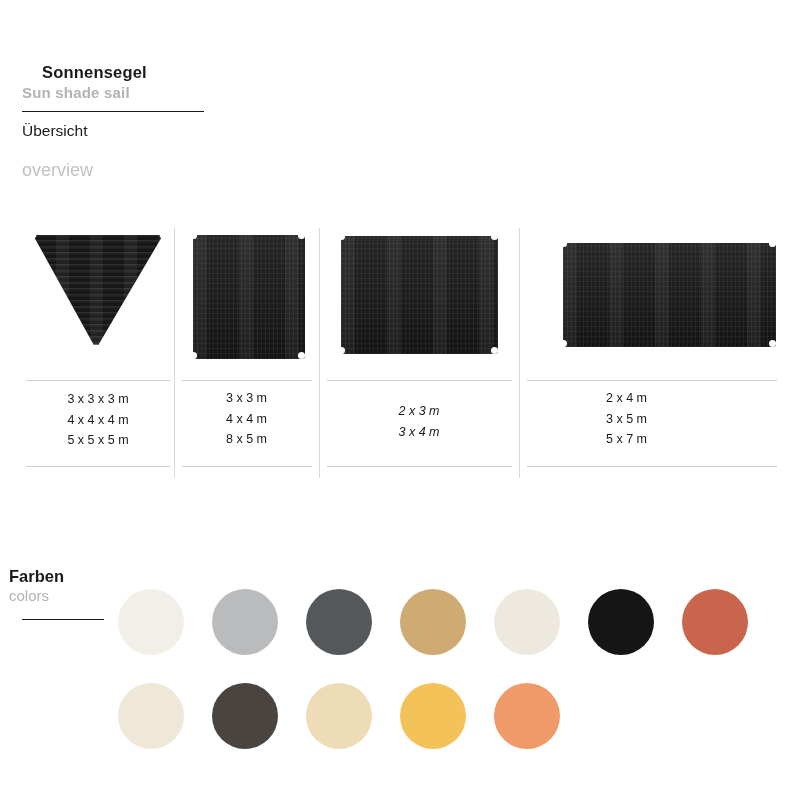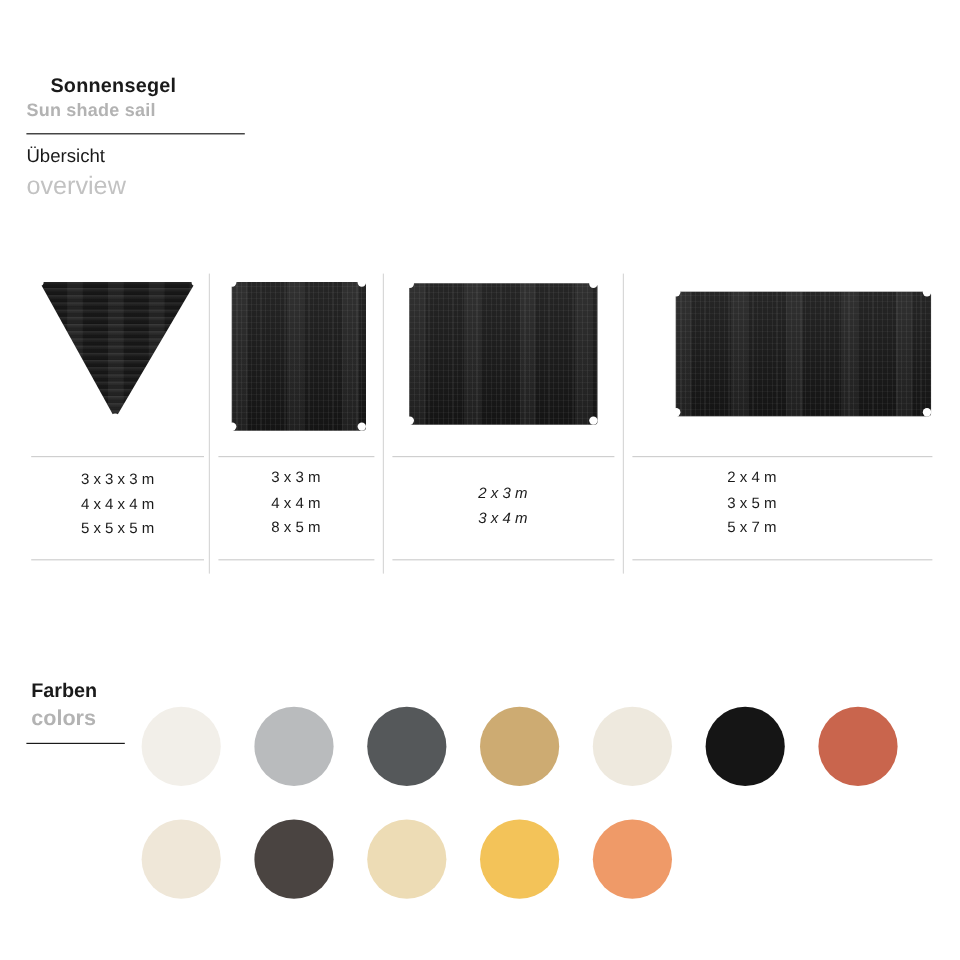--- a/index.html
+++ b/index.html
@@ -45,23 +45,24 @@
     background: #1a1a1a;
     margin-top: 9px;
     margin-bottom: 9px;
   }
   .sub-de {
     font-size: 15.5px;
     color: #1a1a1a;
     line-height: 1.3;
   }
   .sub-en {
-    font-size: 21px;
+    font-size: 18px;
     color: #c2c2c2;
     line-height: 1.3;
+    margin-top: 17px;
   }
 
   
   .shapes {
     position: absolute;
     left: 22px;
     top: 228px;
     width: 756px;
     height: 250px;
   }
@@ -116,33 +117,33 @@
     width: 100%;
     text-align: center;
     font-size: 12.5px;
     color: #1a1a1a;
     line-height: 20.5px;
   }
 
   
   .colors-head {
     position: absolute;
-    left: 26px;
+    left: 9px;
     top: 566px;
     width: 120px;
   }
   .farben-de {
     font-size: 16.5px;
     font-weight: bold;
     color: #1a1a1a;
     line-height: 1.25;
   }
   .farben-en {
-    font-size: 18px;
-    font-weight: bold;
+    font-size: 15px;
+    font-weight: normal;
     color: #b3b3b3;
     line-height: 1.25;
   }
   .rule-colors {
     position: absolute;
     left: 22px;
     top: 619px;
     width: 82px;
     height: 1px;
     background: #1a1a1a;

